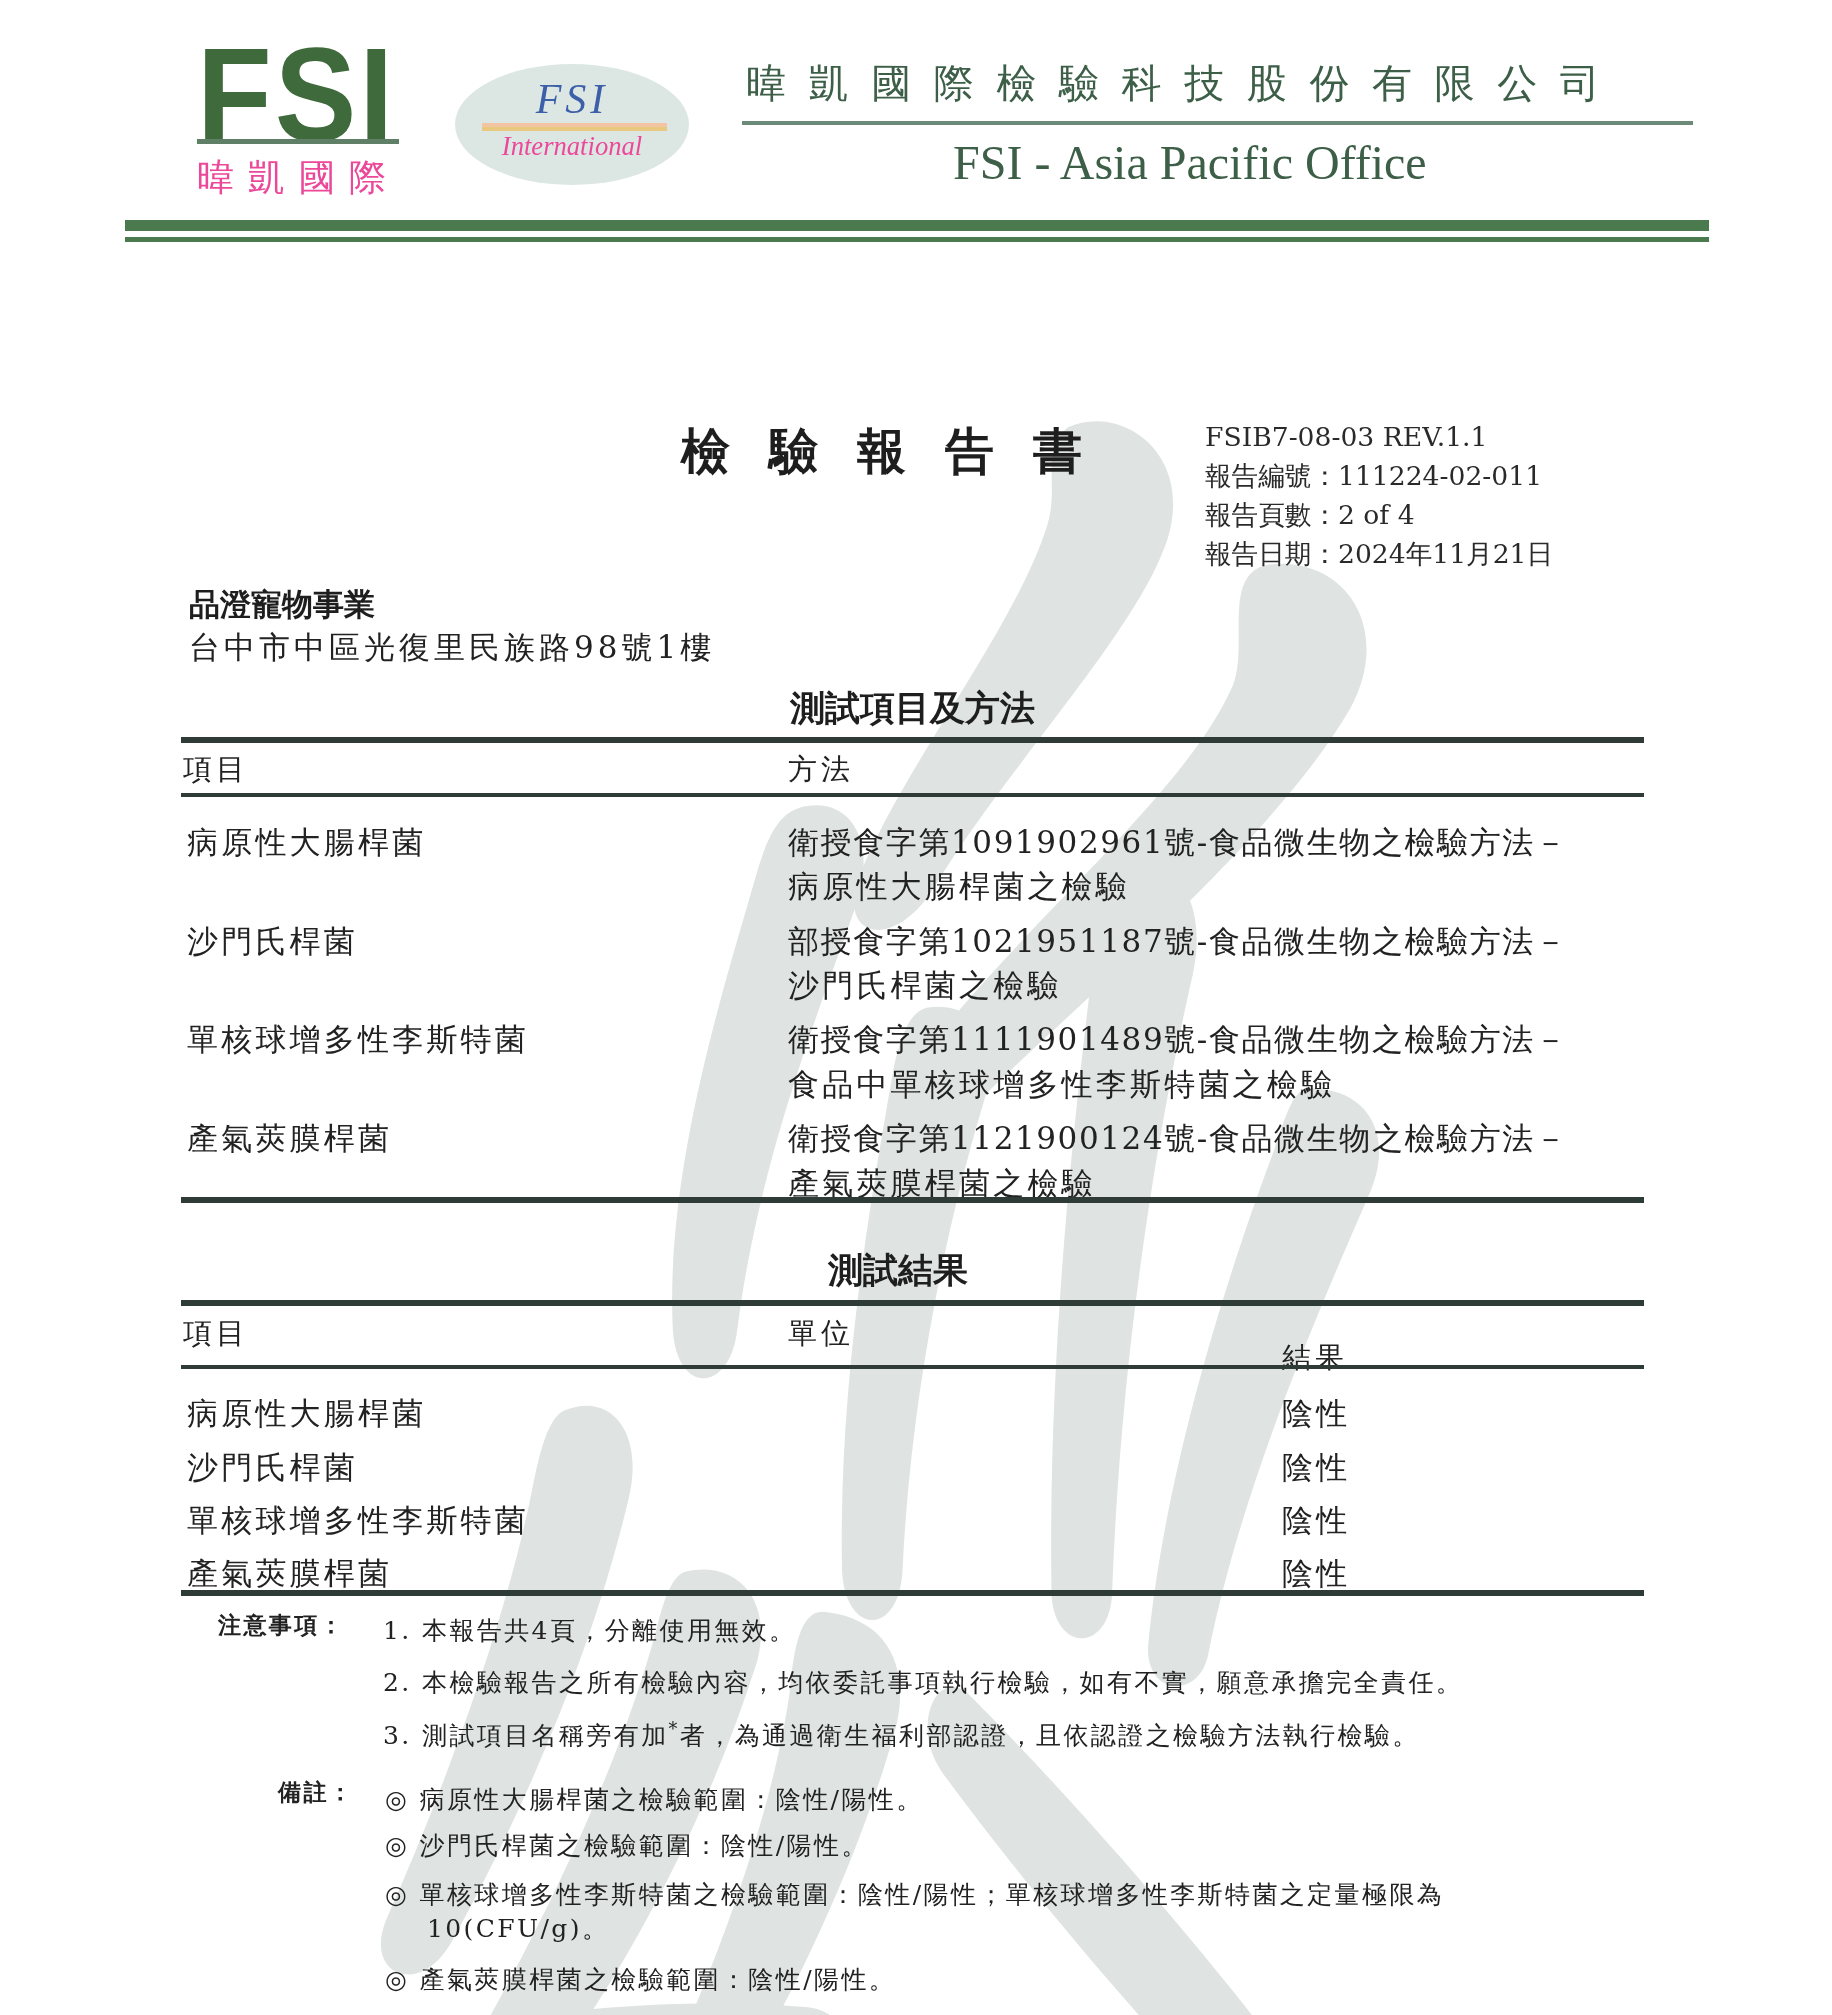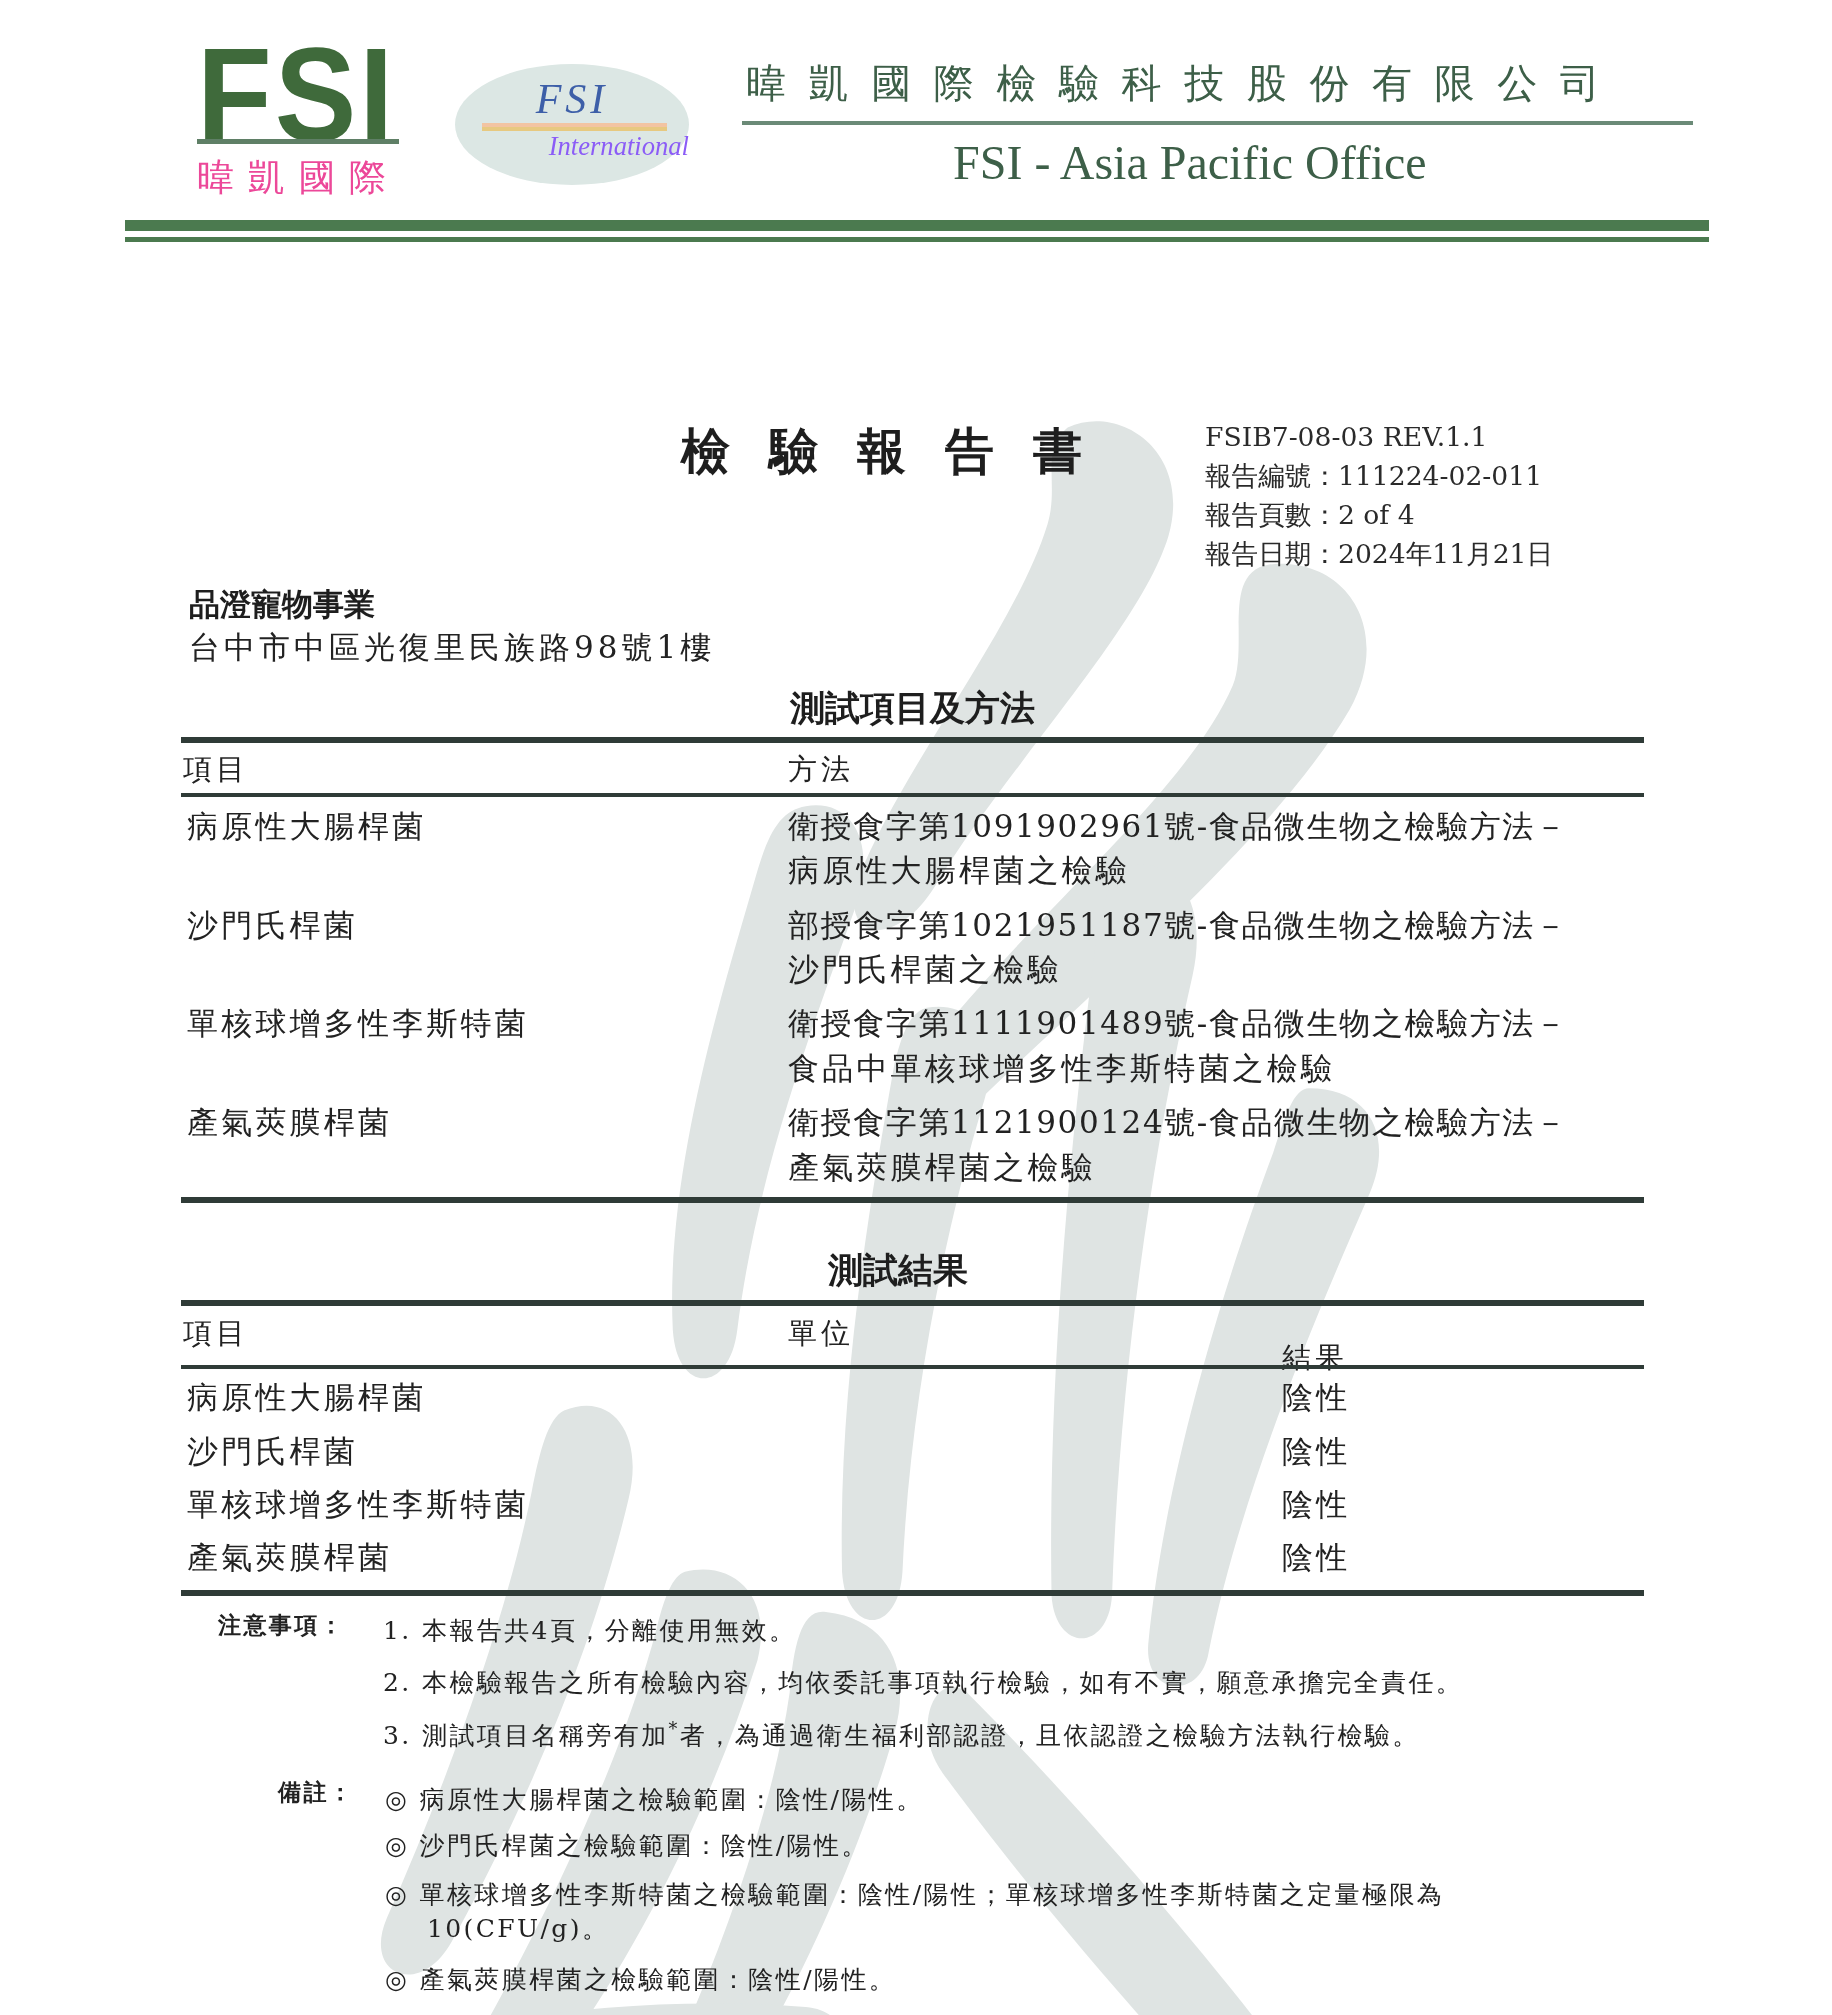--- a/index.html
+++ b/index.html
@@ -19,43 +19,43 @@
               transform: scaleX(0.92); transform-origin: left top; }
   .logo-rule { left: 197px; top: 139px; width: 202px; height: 4.8px; background: #5f7f66; }
   .logo-cn { left: 197px; top: 153px; font-family: "DejaVu Sans", sans-serif; font-size: 37px;
              color: #ec4899; letter-spacing: 13.7px; }
   .oval { left: 455px; top: 64px; width: 234px; height: 121px; border-radius: 50%;
           background: #dce7e4; }
   .oval-fsi { left: 455px; top: 75px; width: 234px; text-align: center; font-family: "Liberation Serif", serif;
               font-style: italic; font-size: 42px; color: #3d5fa8; letter-spacing: 4px; }
   .oval-stripe { left: 482px; top: 123px; width: 185px; height: 8px;
                  background: linear-gradient(#f2c4a2 0 50%, #e7c980 50% 100%); }
-  .oval-intl { left: 455px; top: 131px; width: 234px; text-align: right; font-family: "Liberation Serif", serif;
-               font-style: italic; font-size: 26.6px; color: #8b5cf6; }
+  .oval-intl { left: 455px; top: 131px; width: 234px; text-align: center; font-family: "Liberation Serif", serif;
+               font-style: italic; font-size: 26.6px; color: #ec4899; }
   .company-cn { left: 746px; top: 56px; font-family: Liberation Serif, serif; font-size: 40px;
                 color: #3d5f48; letter-spacing: 22.6px; }
   .company-rule { left: 742px; top: 121px; width: 951px; height: 3.6px; background: #6b8a77; }
   .company-en { left: 953px; top: 135px; font-family: "Liberation Serif", serif; font-size: 48px;
                 color: #3d5f48; }
   .header-rule-1 { left: 125px; top: 220px; width: 1584px; height: 11.3px; background: #4b7a4f; }
   .header-rule-2 { left: 125px; top: 237px; width: 1584px; height: 4.8px; background: #4b7a4f; }
 
   
   .doc-title { left: 681px; top: 419px; font-size: 49px; font-weight: 700; letter-spacing: 39px; color: #1e1e1e; }
   .meta { left: 1205px; top: 417px; font-size: 26.6px; line-height: 39px; color: #2a2a2a; }
   .meta div { white-space: nowrap; }
 
   .client-name { left: 189px; top: 584px; font-size: 31px; font-weight: 700; color: #1e1e1e; }
   .client-addr { left: 189px; top: 627px; font-size: 31px; letter-spacing: 4px; color: #222; }
 
   .section-title { font-size: 35px; font-weight: 700; color: #1e1e1e; text-align: center; }
   .rule-thick { height: 5.6px; background: #2f3b37; }
   .rule-mid { height: 4.4px; background: #2f3b37; }
 
-  .cell { font-size: 31px; color: #222; white-space: nowrap; letter-spacing: 3.2px; }
+  .cell { font-size: 31px; color: #222; white-space: nowrap; letter-spacing: 3.2px; margin-top: 16px; }
   .th { font-size: 29px; color: #222; letter-spacing: 4px; }
 
   .notes-label { font-size: 23px; font-weight: 700; color: #222; letter-spacing: 2.4px; }
   .note { font-size: 25px; color: #222; white-space: nowrap; letter-spacing: 2.4px; }
   .note sup { font-size: 17.7px; }
 </style>
 </head>
 <body>
 
 <svg class="watermark" viewBox="0 0 3100 4600" xmlns="http://www.w3.org/2000/svg">

